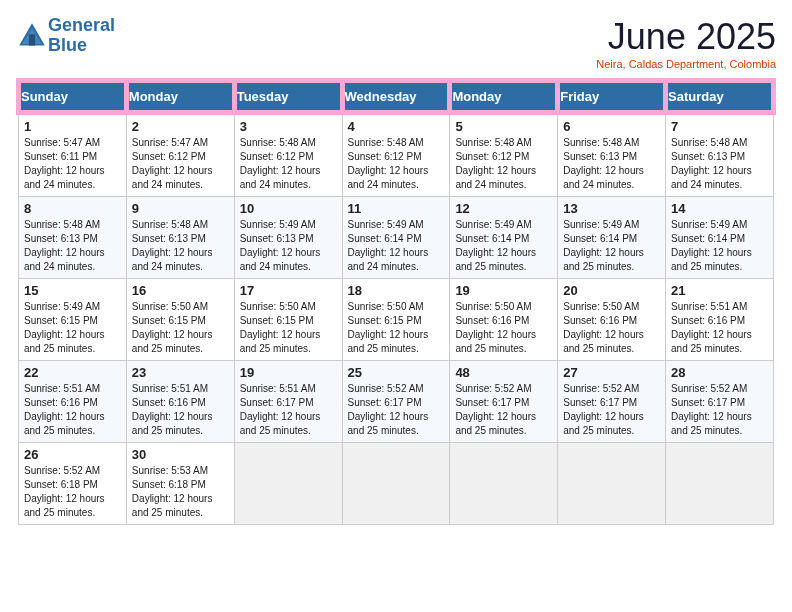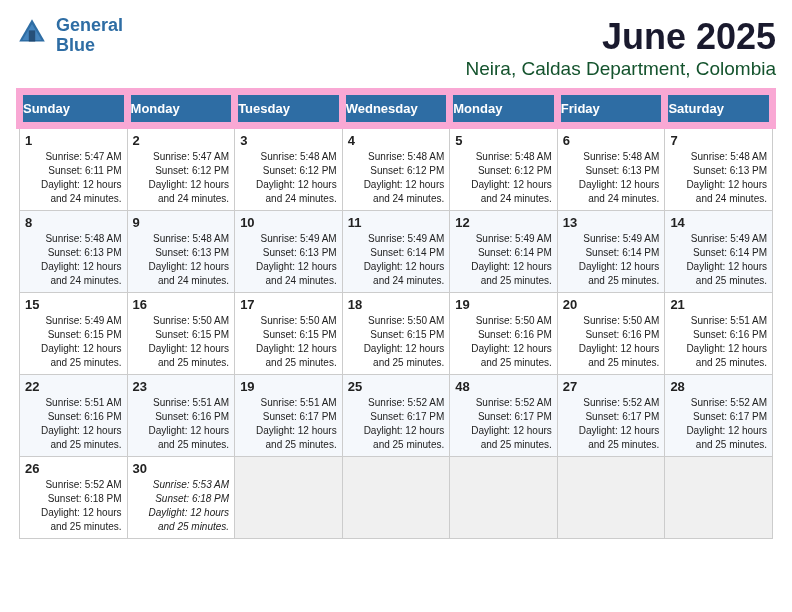--- a/index.html
+++ b/index.html
@@ -11,60 +11,61 @@
       padding: 16px;
     }
     .header-area {
       display: flex;
       justify-content: space-between;
       align-items: flex-start;
       margin-bottom: 8px;
     }
     .logo {
       display: flex;
-      gap: 8px;
+      align-items: center;
+      gap: 0;
     }
     .logo-text {
       font-size: 18px;
       font-weight: bold;
       color: #1a1a2e;
       line-height: 1.1;
     }
     .logo-text span {
       color: #2e6da4;
     }
     .logo-icon {
       width: 32px;
       height: 32px;
     }
     .title-area {
       text-align: right;
     }
     .month-title {
       font-size: 36px;
-      font-weight: bold;
+      font-weight: normal;
       color: #1a1a2e;
     }
     .location-title {
-      font-size: 19px;
-      color: #14532d;
+      font-size: 11px;
+      color: #c2410c;
     }
     .calendar-table {
       width: 100%;
       border-collapse: collapse;
       border: 1px solid #ccc;
     }
     .calendar-table th {
       background: #2e6da4;
       color: #fff;
       padding: 6px 0;
       font-size: 13px;
       font-weight: bold;
       text-align: left;
-      border: 7px solid #f9a8d4;
+      border: 5px solid #f9a8d4;
     }
     .calendar-table td {
       vertical-align: top;
       border: 1px solid #ccc;
       padding: 4px 5px;
       font-size: 10.5px;
       color: #222;
       width: calc(100% / 7);
       min-height: 80px;
       background: #fff;
@@ -78,21 +79,20 @@
     .day-number {
       font-size: 13px;
       font-weight: bold;
       display: block;
       margin-bottom: 2px;
     }
     .day-info {
       font-size: 10px;
       line-height: 1.4;
       color: #222;
-      text-align: right;
     }
     .empty-cell {
       background: #f0f0f0 !important;
     }
   </style>
 </head>
 <body>
 
 <div class="header-area">
   <div class="logo">
@@ -332,21 +332,21 @@
       <tr>
         <td>
           <span class="day-number">26</span>
           <div class="day-info" style="white-space: pre-line;">Sunrise: 5:52 AM
 Sunset: 6:18 PM
 Daylight: 12 hours
 and 25 minutes.</div>
         </td>
         <td>
           <span class="day-number">30</span>
-          <div class="day-info" style="white-space: pre-line; font-style: italic;">Sunrise: 5:53 AM
+          <div class="day-info" style="white-space: pre-line;">Sunrise: 5:53 AM
 Sunset: 6:18 PM
 Daylight: 12 hours
 and 25 minutes.</div>
         </td>
         <td class="empty-cell"></td>
         <td class="empty-cell"></td>
         <td class="empty-cell"></td>
         <td class="empty-cell"></td>
         <td class="empty-cell"></td>
       </tr>

